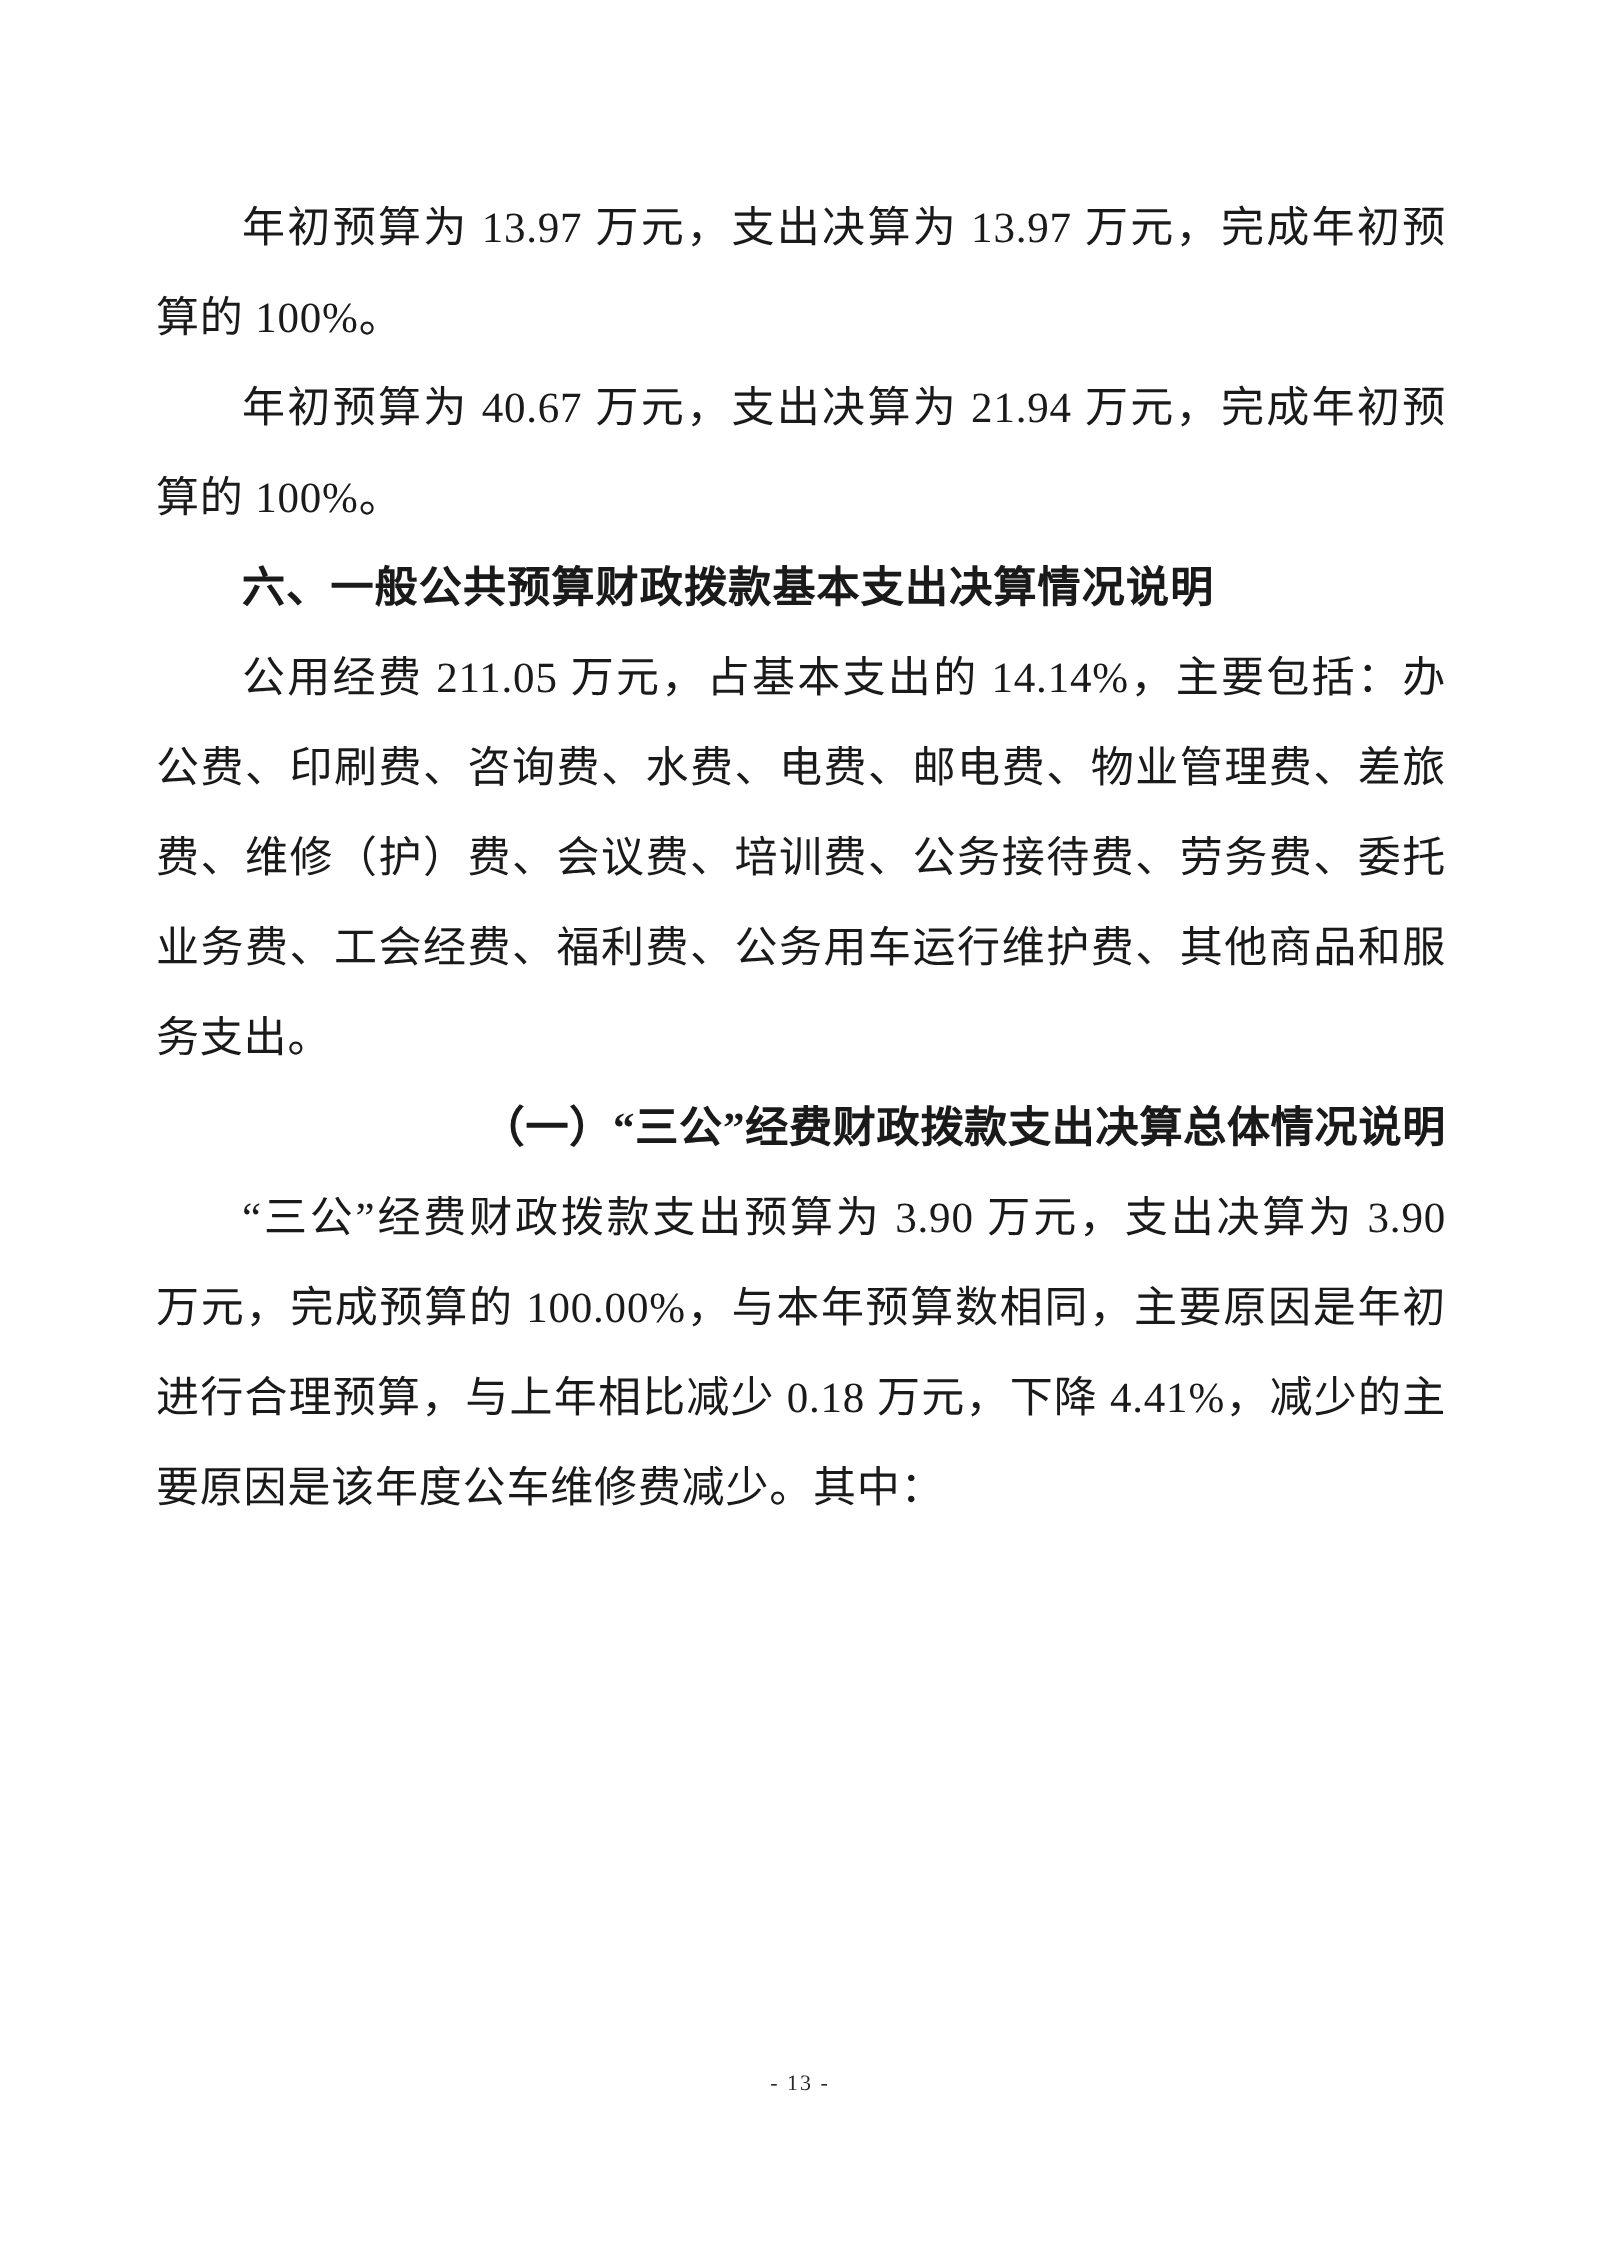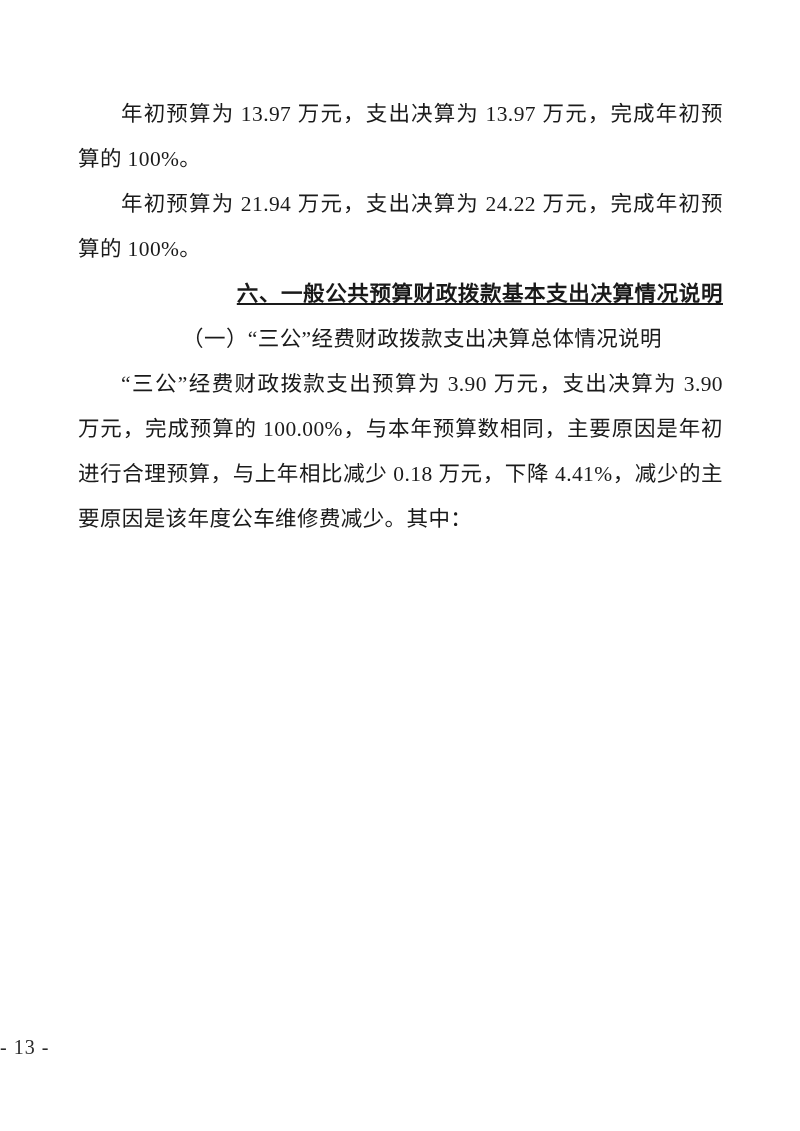--- a/index.html
+++ b/index.html
@@ -44,59 +44,59 @@
     margin: 0;
     letter-spacing: 0.4px;
     font-weight: 400;
     word-break: break-all;
   }
 
   .para.heading {
     font-weight: 700;
     text-indent: 43px;
     letter-spacing: 0.6px;
-    text-align: right;
-    text-decoration: underline;
+    text-align: left;
   }
 
   .para.subheading {
-    font-weight: 400;
+    font-weight: 700;
     text-indent: 43px;
-    text-align: center;
+    text-align: right;
   }
 
   
   .page-number {
     position: absolute;
     left: 0;
     top: 1036px;
     width: 800px;
-    text-align: left;
-    font-size: 20px;
+    text-align: center;
+    font-size: 11px;
     letter-spacing: 1px;
     font-family: "Liberation Serif", "DejaVu Serif", serif;
     color: #2a2a2a;
   }
 </style>
 </head>
 <body>
 
 <div class="page">
 
   <div class="text-body">
 
     <p class="para">年初预算为 13.97 万元，支出决算为 13.97 万元，完成年初预算的 100%。</p>
 
 
-    <p class="para">年初预算为 21.94 万元，支出决算为 24.22 万元，完成年初预算的 100%。</p>
+    <p class="para">年初预算为 40.67 万元，支出决算为 21.94 万元，完成年初预算的 100%。</p>
 
     <p class="para heading">六、一般公共预算财政拨款基本支出决算情况说明</p>
 
 
 
+    <p class="para">公用经费 211.05 万元，占基本支出的 14.14%，主要包括：办公费、印刷费、咨询费、水费、电费、邮电费、物业管理费、差旅费、维修（护）费、会议费、培训费、公务接待费、劳务费、委托业务费、工会经费、福利费、公务用车运行维护费、其他商品和服务支出。</p>
 
 
     <p class="para subheading">（一）“三公”经费财政拨款支出决算总体情况说明</p>
 
     <p class="para">“三公”经费财政拨款支出预算为 3.90 万元，支出决算为 3.90 万元，完成预算的 100.00%，与本年预算数相同，主要原因是年初进行合理预算，与上年相比减少 0.18 万元，下降 4.41%，减少的主要原因是该年度公车维修费减少。其中：</p>
 
   </div>
 
   <div class="page-number">- 13 -</div>
 

